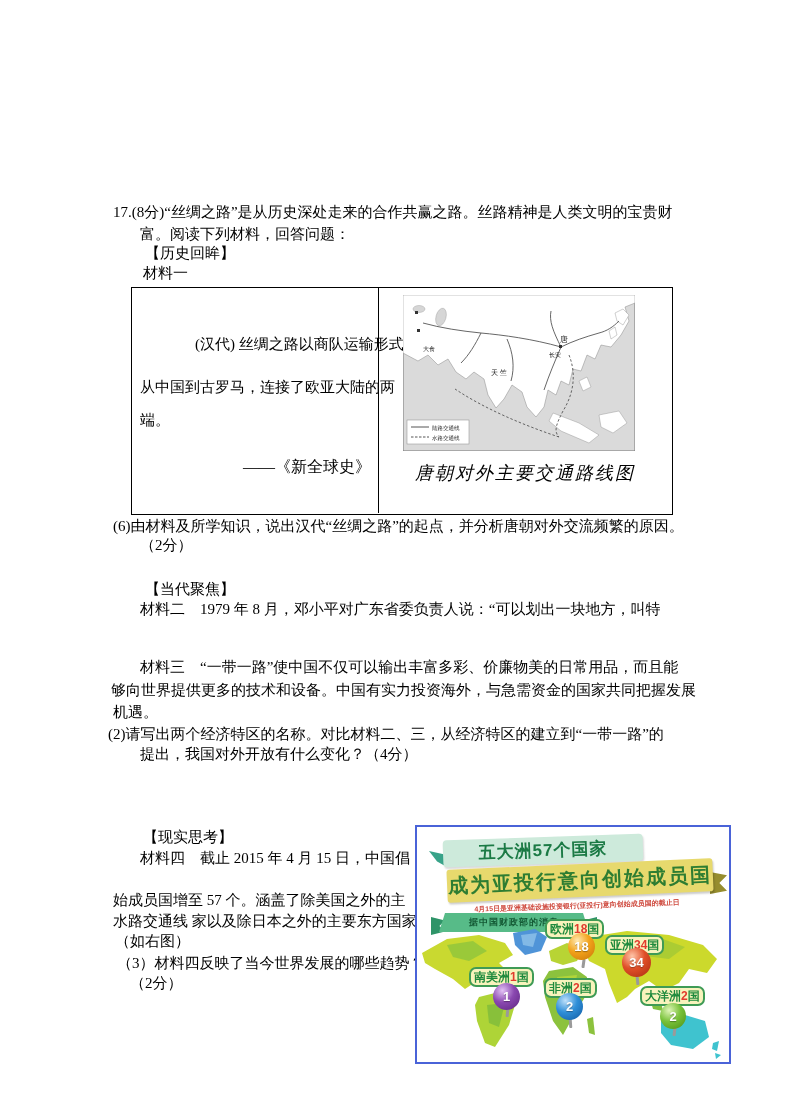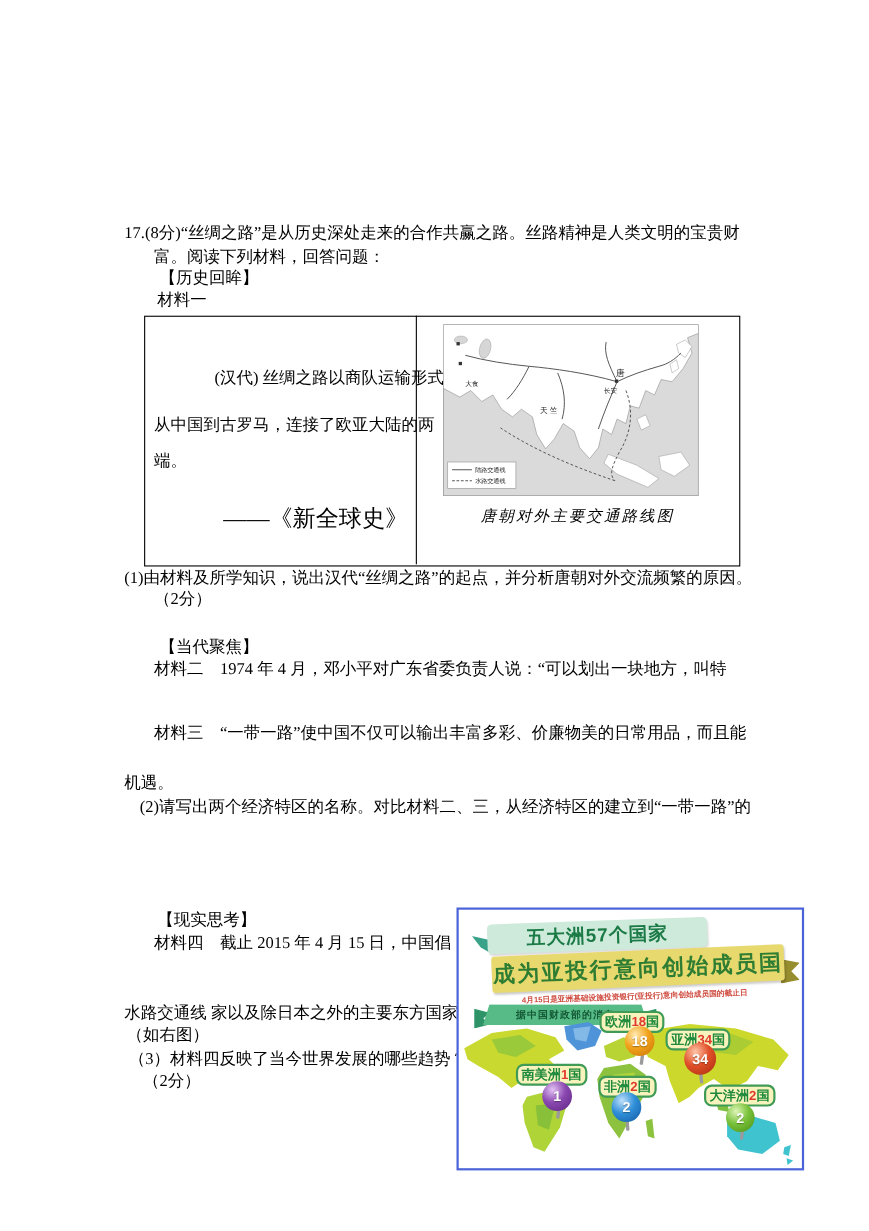--- a/index.html
+++ b/index.html
@@ -2,23 +2,23 @@
 <html><head>
 <meta charset="utf-8">
 <style>
   html,body{margin:0;padding:0;background:#ffffff;}
   .page{position:relative;width:790px;height:1119px;background:#fff;overflow:hidden;
         font-family:"Liberation Serif","DejaVu Serif",serif;color:#000;border-radius:15px;}
   .t{position:absolute;white-space:nowrap;font-size:15px;line-height:20px;color:#000;}
   
   .m1box{position:absolute;left:131px;top:287px;width:540px;height:226px;border:1px solid #000;}
   .m1div{position:absolute;left:378px;top:287px;width:1px;height:226px;background:#000;}
-  .m1src{position:absolute;left:131px;top:457px;width:240px;text-align:right;white-space:nowrap;font-size:21px;}
+  .m1src{position:absolute;left:131px;top:457px;width:240px;text-align:right;white-space:nowrap;font-size:16px;}
   .tangmap{position:absolute;left:403px;top:295px;width:232px;height:156px;}
-  .mapcap{position:absolute;left:380px;top:461px;width:290px;text-align:center;font-size:14px;
+  .mapcap{position:absolute;left:380px;top:461px;width:290px;text-align:center;font-size:18px;
           letter-spacing:2px;font-style:italic;}
   
   .info{position:absolute;left:415px;top:825px;width:312px;height:235px;background:#fff;
         border:2px solid #4a63d8;overflow:hidden;font-family:"Liberation Sans","DejaVu Sans",sans-serif;}
   .banner1{position:absolute;left:26px;top:10px;width:200px;height:27px;background:#cdeadb;
            border-radius:4px;transform:rotate(-2deg);display:flex;align-items:center;justify-content:center;
            font-weight:bold;font-size:17px;color:#1b7a45;letter-spacing:1px;box-shadow:1px 2px 2px rgba(0,0,0,.15);}
   .tail1{position:absolute;left:12px;top:24px;width:18px;height:16px;background:#38a389;
          clip-path:polygon(0 0,100% 25%,100% 100%,45% 65%);}
   .banner2{position:absolute;left:30px;top:37px;width:266px;height:33px;background:#e7d96d;
@@ -94,33 +94,36 @@
     <text x="20" y="56" font-size="6" fill="#222">大食</text>
 
     <rect x="4" y="125" width="62" height="24" fill="#fff" stroke="#999" stroke-width="0.6"></rect>
     <line x1="8" y1="132" x2="26" y2="132" stroke="#555" stroke-width="1"></line>
     <text x="29" y="134.5" font-size="5.5" fill="#222">陆路交通线</text>
     <line x1="8" y1="142" x2="26" y2="142" stroke="#555" stroke-width="1" stroke-dasharray="2.5,1.5"></line>
     <text x="29" y="144.5" font-size="5.5" fill="#222">水路交通线</text>
   </svg>
   <div class="mapcap">唐朝对外主要交通路线图</div>
 
-  <div class="t" style="left:113px;top:516px">(1)由材料及所学知识，说出汉代“丝绸之路”的起点，并分析唐朝对外交流频繁的原因。</div>
+  <div class="t" style="left:113px;top:516px">(6)由材料及所学知识，说出汉代“丝绸之路”的起点，并分析唐朝对外交流频繁的原因。</div>
   <div class="t" style="left:140px;top:535px">（2分）</div>
 
   <div class="t" style="left:145px;top:579px">【当代聚焦】</div>
-  <div class="t" style="left:140px;top:599px">材料二　1974 年 4 月，邓小平对广东省委负责人说：“可以划出一块地方，叫特</div>
+  <div class="t" style="left:140px;top:599px">材料二　1979 年 8 月，邓小平对广东省委负责人说：“可以划出一块地方，叫特</div>
 
   <div class="t" style="left:140px;top:657px">材料三　“一带一路”使中国不仅可以输出丰富多彩、价廉物美的日常用品，而且能</div>
+  <div class="t" style="left:111px;top:680px">够向世界提供更多的技术和设备。中国有实力投资海外，与急需资金的国家共同把握发展</div>
   <div class="t" style="left:113px;top:702px">机遇。</div>
 
-  <div class="t" style="left:127px;top:724px">(2)请写出两个经济特区的名称。对比材料二、三，从经济特区的建立到“一带一路”的</div>
+  <div class="t" style="left:108px;top:724px">(2)请写出两个经济特区的名称。对比材料二、三，从经济特区的建立到“一带一路”的</div>
+  <div class="t" style="left:140px;top:744px">提出，我国对外开放有什么变化？（4分）</div>
 
   <div class="t" style="left:143px;top:827px">【现实思考】</div>
   <div class="t" style="left:140px;top:848px">材料四　截止 2015 年 4 月 15 日，中国倡</div>
+  <div class="t" style="left:113px;top:890px">始成员国增至 57 个。涵盖了除美国之外的主</div>
   <div class="t" style="left:113px;top:911px">水路交通线 家以及除日本之外的主要东方国家。</div>
   <div class="t" style="left:115px;top:931px">（如右图）</div>
   <div class="t" style="left:117px;top:953px">（3）材料四反映了当今世界发展的哪些趋势？</div>
   <div class="t" style="left:130px;top:973px">（2分）</div>
 
   <div class="info">
     <div class="tail1"></div>
     <div class="banner1">五大洲57个国家</div>
     <div class="tail2"></div>
     <div class="banner2">成为亚投行意向创始成员国</div>

